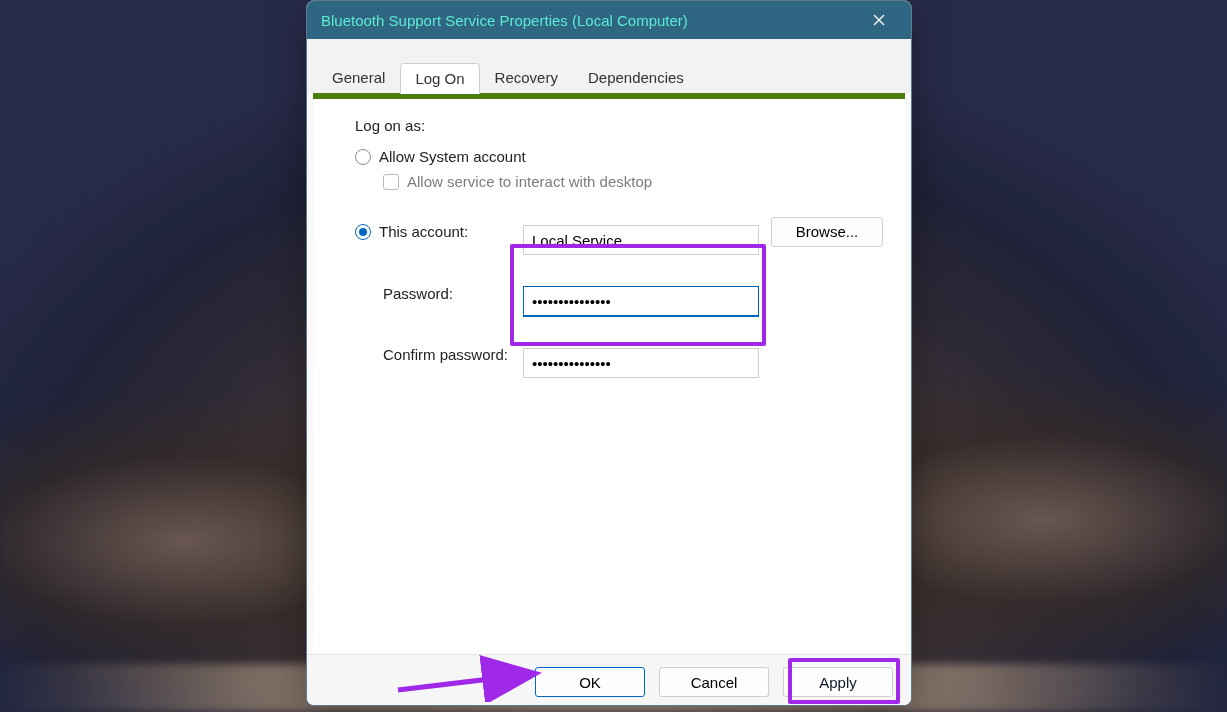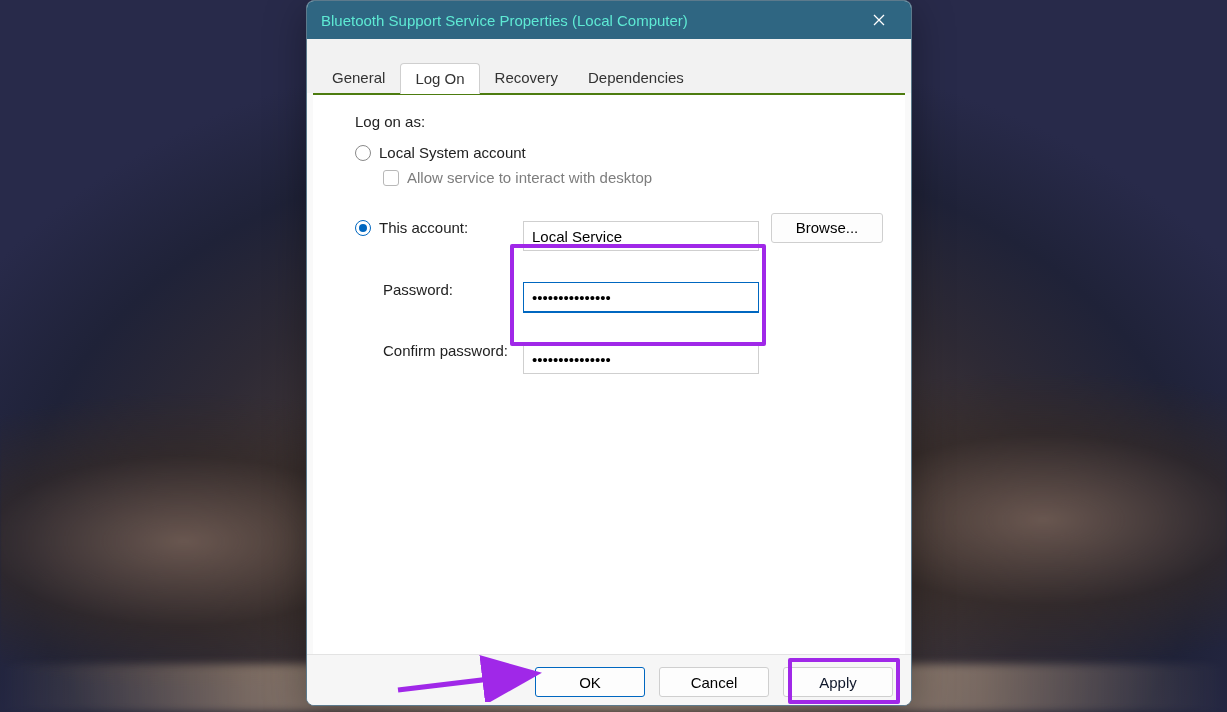--- a/index.html
+++ b/index.html
@@ -29,21 +29,21 @@
     height:38px;background:#2f6682;color:#5eead4;display:flex;align-items:center;
     padding:0 10px 0 14px;
   }
   .titlebar .title{flex:1;font-size:15px;}
   .close-btn{width:44px;height:30px;display:flex;align-items:center;justify-content:center;border-radius:4px;cursor:pointer;}
   .close-btn svg{width:12px;height:12px;}
   
   .tabs{display:flex;align-items:flex-end;height:44px;padding:10px 10px 0 10px;background:#f2f2f2;}
   .tab{padding:6px 14px 7px;border:1px solid transparent;border-bottom:none;color:#333;cursor:pointer;font-size:15px;border-radius:4px 4px 0 0;}
   .tab.active{background:#fff;border-color:#cfcfcf;position:relative;top:1px;}
-  .tab-panel{flex:1;background:#fff;border-top:2px solid #4d7c0f;padding:18px 24px 0 24px;margin:0 6px 0 6px;}
+  .tab-panel{flex:1;background:#fff;border-top:6px solid #4d7c0f;padding:18px 24px 0 24px;margin:0 6px 0 6px;}
   
   .section-label{margin:0 0 14px 18px;}
   .radio-row{display:flex;align-items:center;margin:0 0 8px 18px;}
   .radio{appearance:none;width:16px;height:16px;border:1px solid #8a8a8a;border-radius:50%;margin:0 8px 0 0;position:relative;}
   .radio:checked{border-color:#0067c0;}
   .radio:checked::after{content:"";position:absolute;inset:3px;border-radius:50%;background:#0067c0;}
   .chk{appearance:none;width:16px;height:16px;border:1px solid #b8b8b8;border-radius:3px;margin:0 8px 0 0;}
   .indent{margin-left:46px;color:#7d7d7d;display:flex;align-items:center;margin-bottom:18px;}
   .form-grid{display:grid;grid-template-columns:156px 236px 112px;column-gap:12px;row-gap:14px;align-items:center;margin-left:18px;}
   .txt{height:28px;border:1px solid #cfcfcf;padding:0 8px;font:inherit;background:#fff;margin-top:17px;}
@@ -83,21 +83,21 @@
     <div class="tab active">Log On</div>
     <div class="tab">Recovery</div>
     <div class="tab">Dependencies</div>
   </div>
 
   <div class="tab-panel">
     <div class="section-label">Log on as:</div>
 
     <label class="radio-row">
       <input type="radio" name="logonas" class="radio" style="">
-      <span>Local System account</span>
+      <span>Allow System account</span>
     </label>
     <label class="indent">
       <input type="checkbox" class="chk" disabled="" style="">
       <span>Allow service to interact with desktop</span>
     </label>
 
     <div class="form-grid">
       <label class="radio-row" style="margin:0">
         <input type="radio" name="logonas" class="radio" checked="" style="">
         <span>This account:</span>

